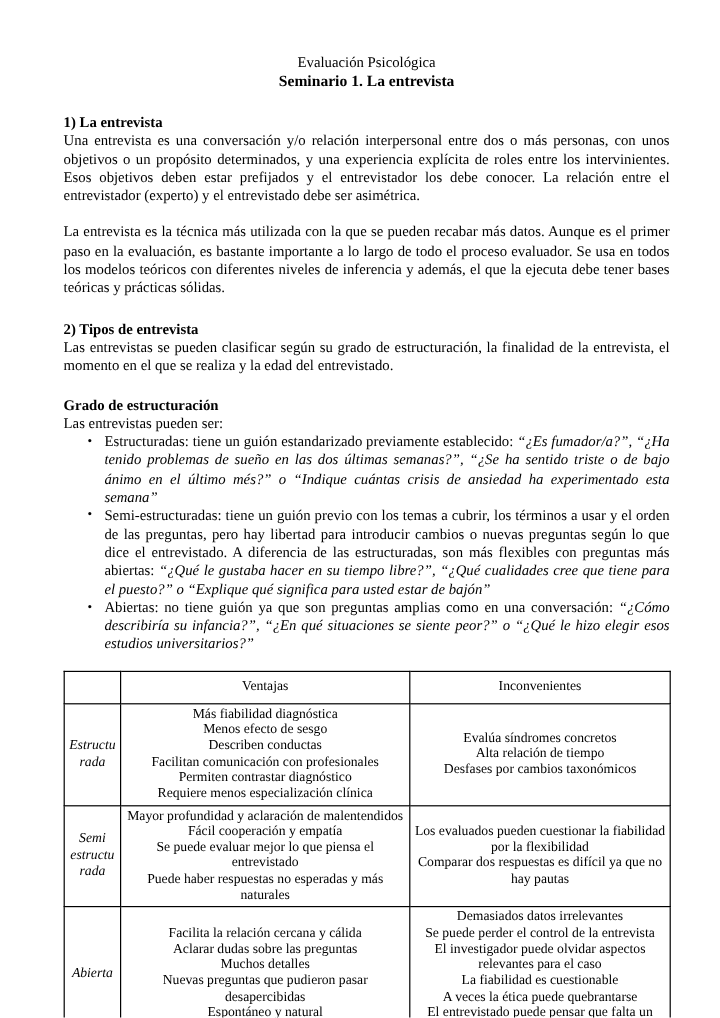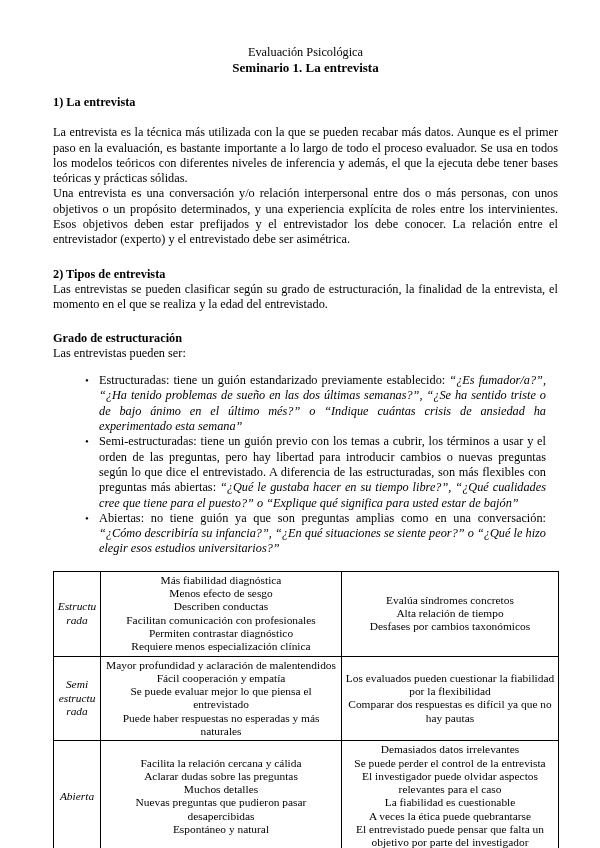--- a/index.html
+++ b/index.html
@@ -58,21 +58,21 @@
     margin-top: 15px;
   }
   p.lead {
     margin: 0;
     font-size: 12.3px;
     line-height: 15.3px;
   }
 
   
   ul.bullets {
-    margin: 12px;
+    margin: 0;
     padding-left: 34px;
     list-style: none;
   }
   ul.bullets > li {
     position: relative;
     font-size: 12.3px;
     line-height: 15.3px;
     text-align: justify;
     margin-bottom: 0;
   }
@@ -110,42 +110,47 @@
 </style>
 </head>
 <body>
 
 <div class="page">
 
   <div class="doc-title">Evaluación Psicológica</div>
   <div class="doc-subtitle">Seminario 1. La entrevista</div>
 
   <div class="sec-heading">1) La entrevista</div>
+  <p class="body">Una entrevista es una conversación y/o relación interpersonal entre dos o más personas, con unos objetivos o un propósito determinados, y una experiencia explícita de roles entre los intervinientes. Esos objetivos deben estar prefijados y el entrevistador los debe conocer. La relación entre el entrevistador (experto) y el entrevistado debe ser asimétrica.</p>
   <p class="body gap">La entrevista es la técnica más utilizada con la que se pueden recabar más datos. Aunque es el primer paso en la evaluación, es bastante importante a lo largo de todo el proceso evaluador. Se usa en todos los modelos teóricos con diferentes niveles de inferencia y además, el que la ejecuta debe tener bases teóricas y prácticas sólidas.</p>
-  <p class="body">Una entrevista es una conversación y/o relación interpersonal entre dos o más personas, con unos objetivos o un propósito determinados, y una experiencia explícita de roles entre los intervinientes. Esos objetivos deben estar prefijados y el entrevistador los debe conocer. La relación entre el entrevistador (experto) y el entrevistado debe ser asimétrica.</p>
 
   <div class="sec-heading">2) Tipos de entrevista</div>
   <p class="body">Las entrevistas se pueden clasificar según su grado de estructuración, la finalidad de la entrevista, el momento en el que se realiza y la edad del entrevistado.</p>
 
   <div class="sub-heading">Grado de estructuración</div>
   <p class="lead">Las entrevistas pueden ser:</p>
 
   <ul class="bullets">
     <li><span>Estructuradas: tiene un guión estandarizado previamente establecido: </span><span class="it">“¿Es fumador/a?”, “¿Ha tenido problemas de sueño en las dos últimas semanas?”, “¿Se ha sentido triste o de bajo ánimo en el último més?” o “Indique cuántas crisis de ansiedad ha experimentado esta semana”</span></li>
     <li><span>Semi-estructuradas: tiene un guión previo con los temas a cubrir, los términos a usar y el orden de las preguntas, pero hay libertad para introducir cambios o nuevas preguntas según lo que dice el entrevistado. A diferencia de las estructuradas, son más flexibles con preguntas más abiertas: </span><span class="it">“¿Qué le gustaba hacer en su tiempo libre?”, “¿Qué cualidades cree que tiene para el puesto?” o “Explique qué significa para usted estar de bajón”</span></li>
     <li><span>Abiertas: no tiene guión ya que son preguntas amplias como en una conversación: </span><span class="it">“¿Cómo describiría su infancia?”, “¿En qué situaciones se siente peor?” o “¿Qué le hizo elegir esos estudios universitarios?”</span></li>
   </ul>
 
   <table class="cmp">
     <colgroup>
       <col class="c1">
         <col class="c2">
         <col class="c3">
     </colgroup>
     <tbody>
+      <tr class="hdr">
+        <td></td>
+        <td>Ventajas</td>
+        <td>Inconvenientes</td>
+      </tr>
 
       <tr>
         <td class="rowlabel">
           <span class="cellline">Estructu</span>
           <span class="cellline">rada</span>
         </td>
         <td>
           <span class="cellline">Más fiabilidad diagnóstica</span>
           <span class="cellline">Menos efecto de sesgo</span>
           <span class="cellline">Describen conductas</span>

